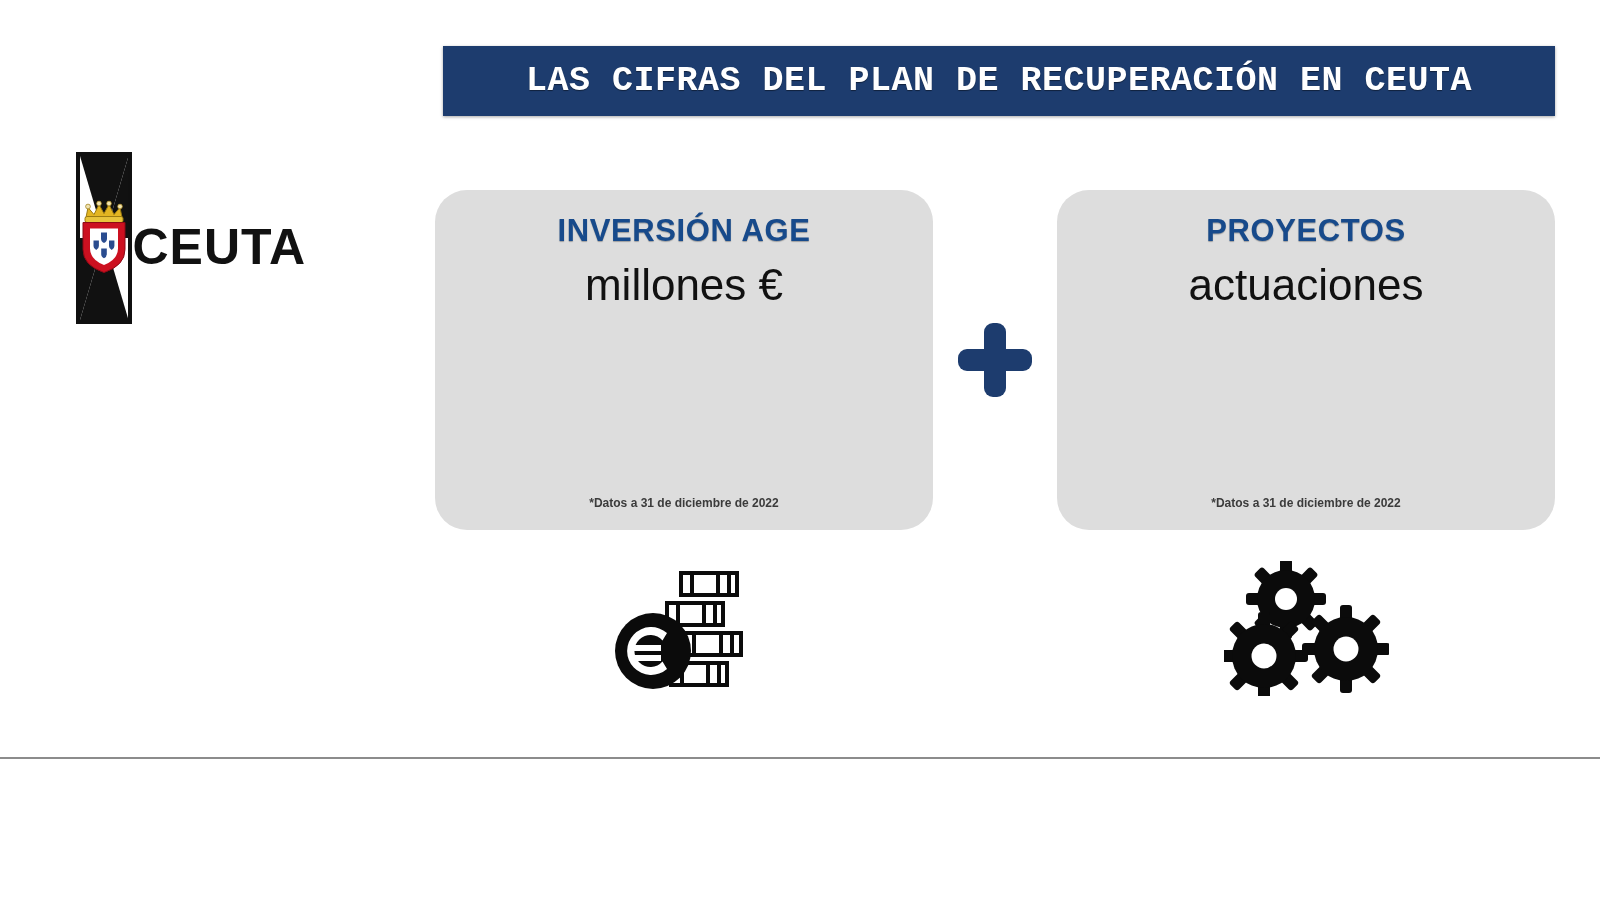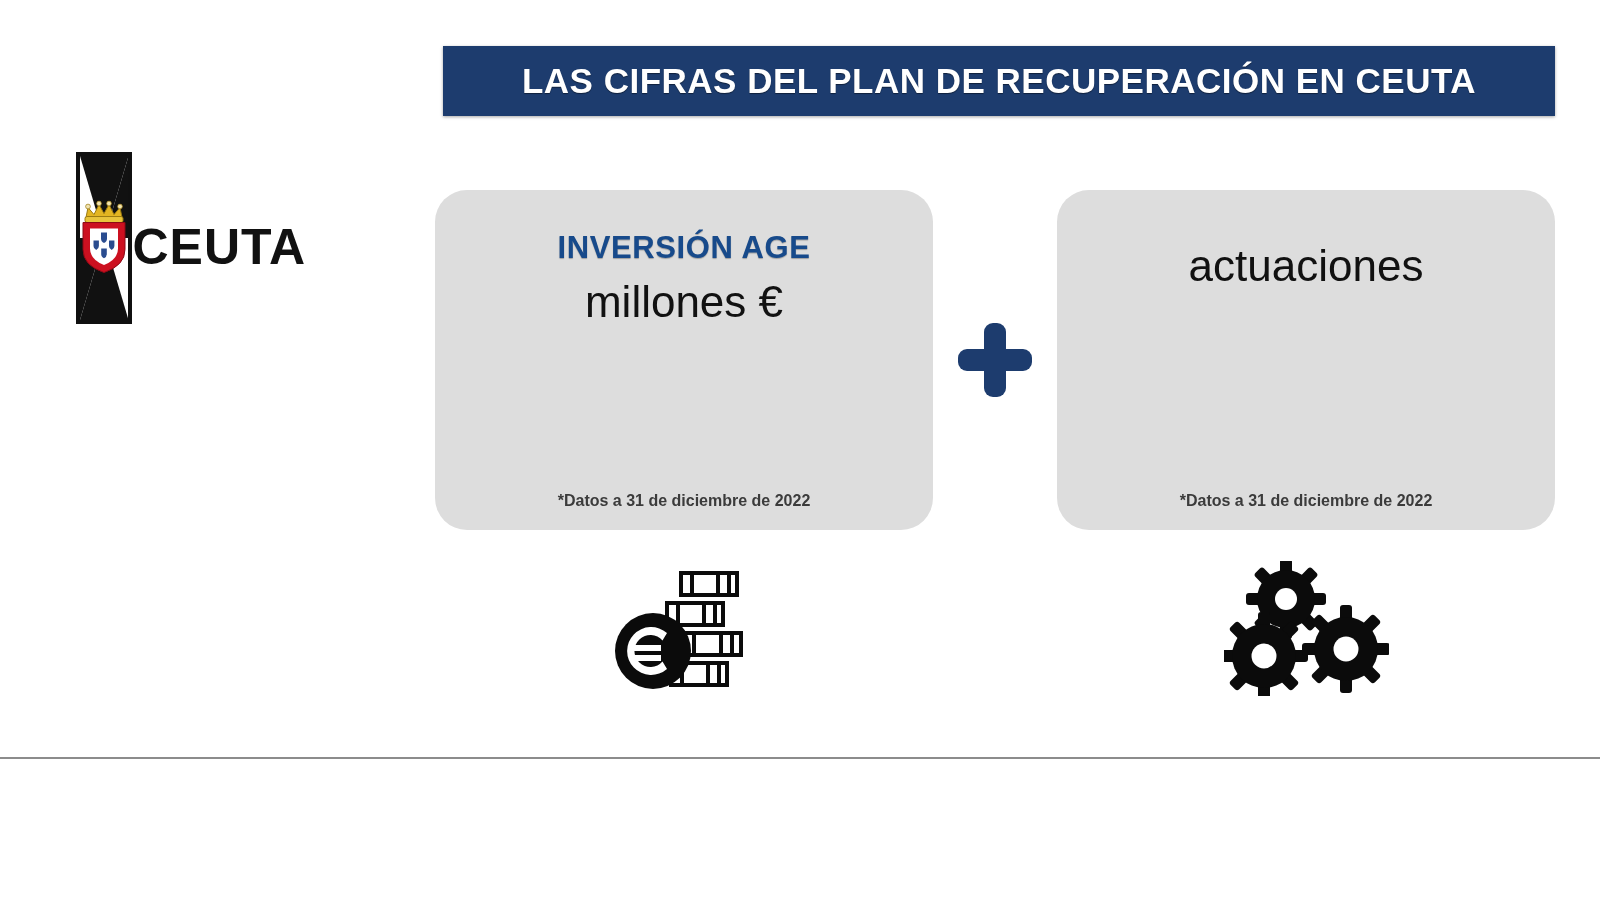--- a/index.html
+++ b/index.html
@@ -20,20 +20,21 @@
     display:flex;align-items:center;justify-content:center;
     box-shadow:0 1px 3px rgba(0,0,0,.35);
   }
   .title-banner .title-text{
     color:#ffffff;
     font-size:35px;
     font-weight:bold;
     letter-spacing:.5px;
     white-space:nowrap;
     text-shadow:0 1px 1px rgba(0,0,0,.45);
+    font-family:Liberation Mono, monospace;
   }
 
   
   .region-block{
     position:absolute;
     left:76px;top:152px;
     width:230px;
     display:flex;flex-direction:row;align-items:center;
   }
   .flag{
@@ -83,21 +84,21 @@
     left:435px;top:190px;
     width:1120px;height:340px;
     display:flex;align-items:flex-start;
   }
   .stat-card{
     width:498px;height:340px;
     background:#dddddd;
     border-radius:32px;
     position:relative;
     box-sizing:border-box;
-    padding-top:40px;
+    padding-top:23px;
   }
   .stat-card .card-title{
     text-align:center;
     color:#174a8b;
     font-size:31px;
     font-weight:bold;
     letter-spacing:.6px;
     text-shadow:0 1px 1px rgba(0,0,0,.28);
   }
   .stat-card .card-value{
@@ -114,21 +115,21 @@
     font-size:44px;
     font-weight:normal;
     margin-top:14px;
     line-height:1;
   }
   .stat-card .card-footnote{
     position:absolute;
     left:0;right:0;bottom:20px;
     text-align:center;
     color:#3b3b3b;
-    font-size:16px;
+    font-size:12px;
     font-weight:bold;
   }
   .plus-wrap{
     width:124px;height:340px;
     display:flex;align-items:center;justify-content:center;
   }
   .plus-sign{
     position:relative;width:74px;height:74px;
   }
   .plus-sign .bar{
@@ -210,20 +211,21 @@
   </div>
 
   <div class="plus-wrap">
     <div class="plus-sign">
       <div class="bar h"></div>
       <div class="bar v"></div>
     </div>
   </div>
 
   <div class="stat-card">
+    <div class="card-title">PROYECTOS</div>
     <div class="card-unit">actuaciones</div>
     <div class="card-footnote">*Datos a 31 de diciembre de 2022</div>
   </div>
 </div>
 
 <div class="icon-row">
 
   <div class="icon-slot">
     <svg width="150" height="130" viewBox="0 0 150 130">
       <g fill="#0b0b0b">

